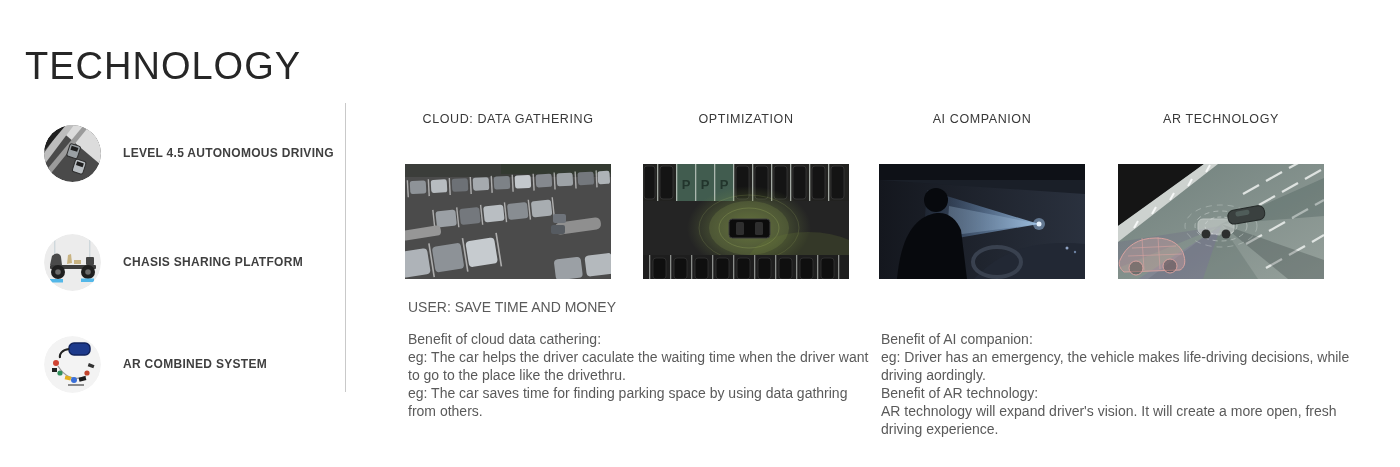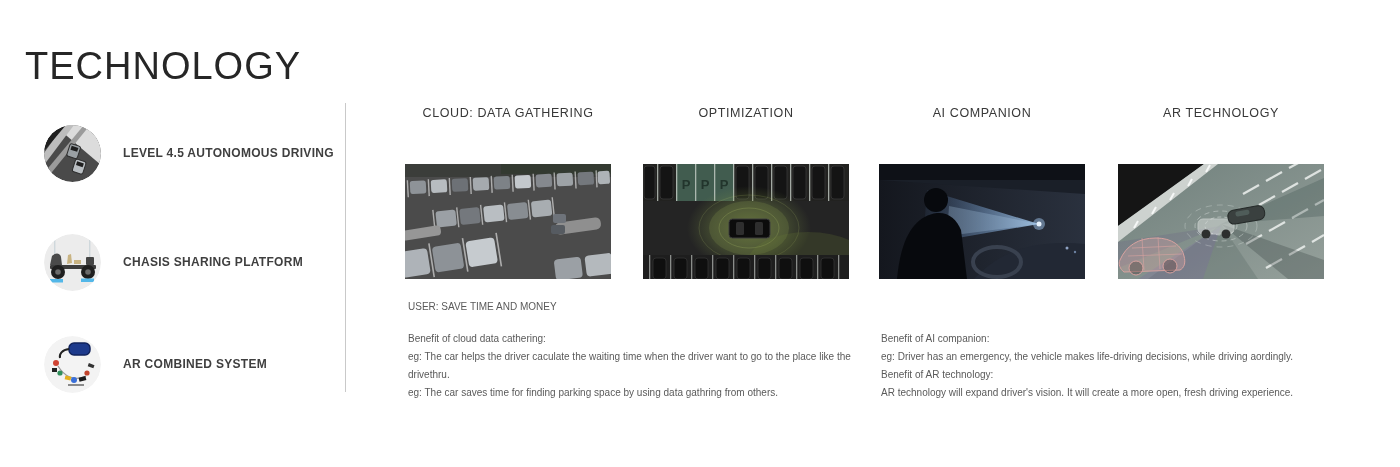--- a/index.html
+++ b/index.html
@@ -12,26 +12,26 @@
     letter-spacing:1px;color:#262626;line-height:1;
   }
   
   .side-item{position:absolute;left:44px;display:flex;align-items:center;gap:22px;height:58px;}
   .side-thumb{width:57px;height:57px;border-radius:50%;overflow:hidden;flex:0 0 auto;}
   .side-thumb svg{display:block;}
   .side-label{font-size:12px;color:#3f3f3f;letter-spacing:.3px;white-space:nowrap;font-weight:bold;}
   .divider{position:absolute;left:345px;top:103px;width:1px;height:289px;background:#c9c9c9;}
   
   .col{position:absolute;top:0;width:206px;height:467px;}
-  .col-header{position:absolute;top:106px;left:0;width:100%;text-align:center;
+  .col-header{position:absolute;top:112px;left:0;width:100%;text-align:center;
     font-size:12.5px;color:#383838;letter-spacing:.6px;white-space:nowrap;}
   .col-image{position:absolute;top:164px;left:0;width:206px;height:115px;overflow:hidden;}
   .col-image svg{display:block;}
   
-  .notes{position:absolute;font-size:10px;color:#5a5a5a;line-height:18px;}
+  .notes{position:absolute;font-size:14px;color:#5a5a5a;line-height:18px;}
   .notes p{margin:0;}
   .notes .gap-before{margin-top:14px;}
   .notes .gap-before-sm{margin-top:0;}
   .notes-left{left:408px;top:298px;width:470px;}
   .notes-right{left:881px;top:330px;width:480px;}
 </style>
 </head>
 <body>
 
 <div class="slide">

